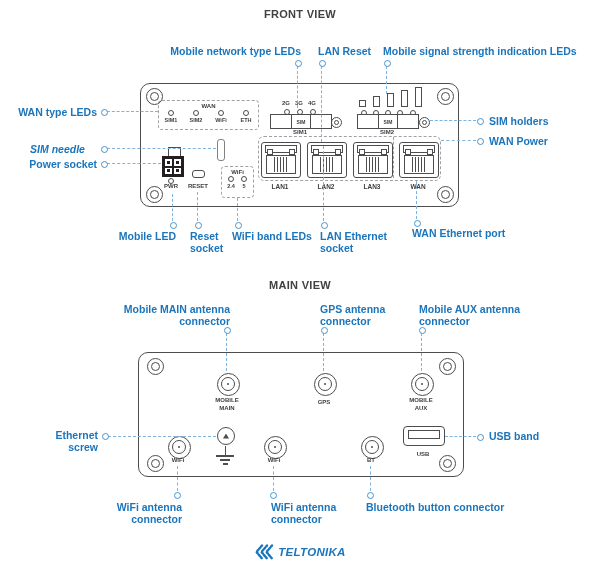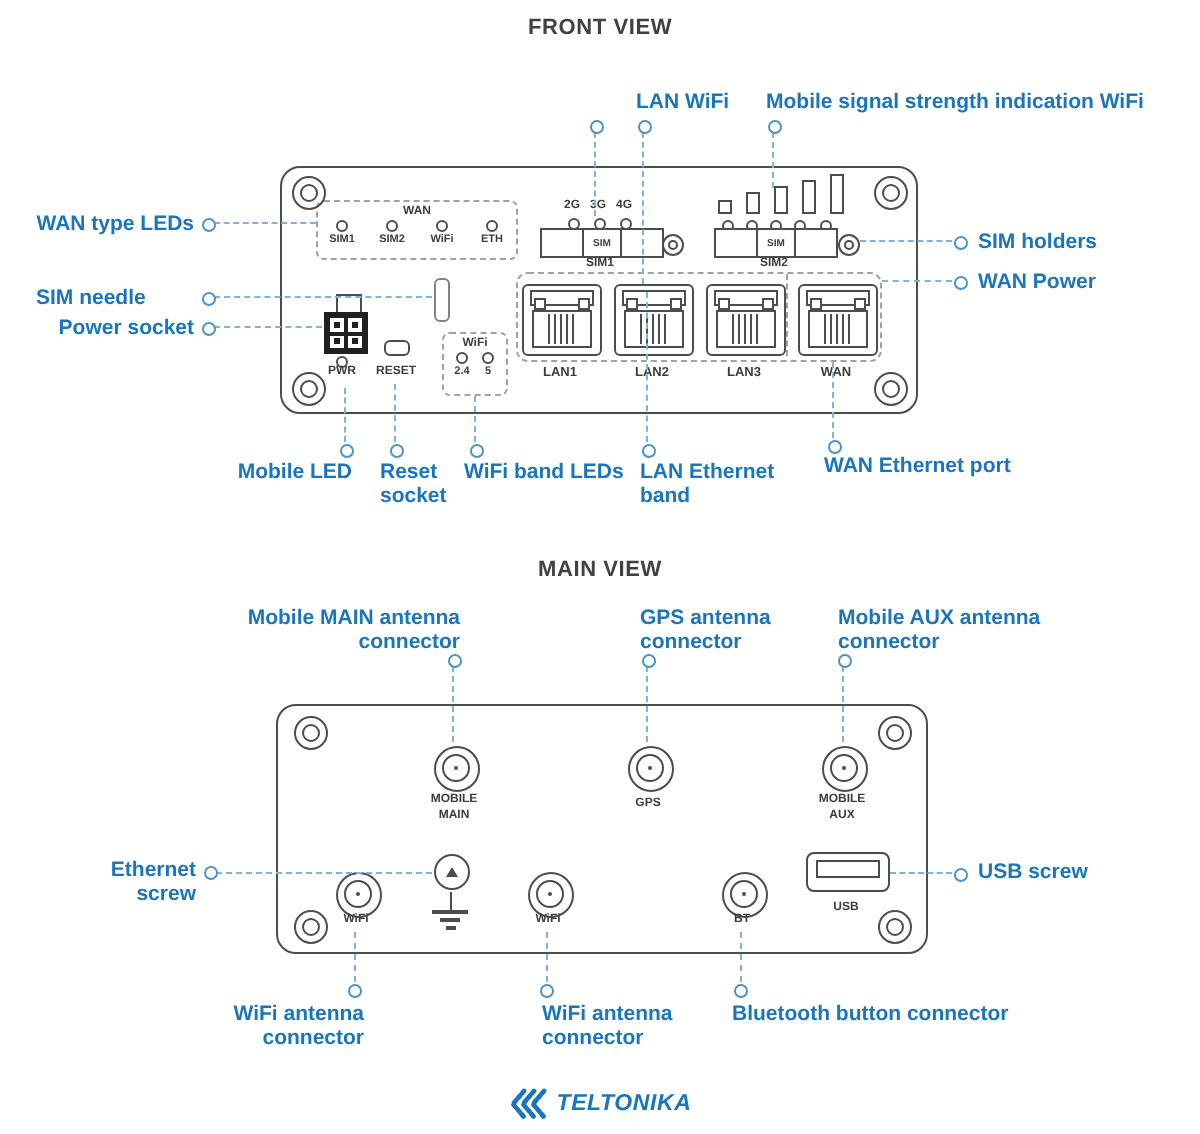--- a/index.html
+++ b/index.html
@@ -88,31 +88,32 @@
         justify-content:center;gap:3px;z-index:5;}
   .logo .word{color:var(--blue);font-weight:bold;font-style:italic;font-size:11.5px;letter-spacing:.3px;}
 </style>
 </head>
 <body>
 
 <div id="canvas">
 
   <div class="vtitle" style="top:8px;">FRONT VIEW</div>
 
-  <div class="callout" style="left:318px;top:45px;">LAN WiFi</div>
-  <div class="callout" style="left:383px;top:45px;">Mobile signal strength indication WiFi</div>
+  <div class="callout r" style="left:160px;width:141px;top:45px;">Mobile network type LEDs</div>
+  <div class="callout" style="left:318px;top:45px;">LAN Reset</div>
+  <div class="callout" style="left:383px;top:45px;">Mobile signal strength indication LEDs</div>
   <div class="ring" style="left:295px;top:60px;"></div>
   <div class="ring" style="left:319px;top:60px;"></div>
   <div class="ring" style="left:384px;top:60px;"></div>
   <div class="dv" style="left:297px;top:66px;height:42px;"></div>
   <div class="dv" style="left:321px;top:66px;height:76px;"></div>
   <div class="dv" style="left:386px;top:66px;height:28px;"></div>
 
   <div class="callout" style="left:18px;width:79px;top:106px;text-align:right;">WAN type LEDs</div>
-  <div class="callout" style="left:18px;width:79px;top:143px;text-align:left;">SIM needle</div>
+  <div class="callout" style="left:18px;width:79px;top:143px;text-align:center;font-style:italic;">SIM needle</div>
   <div class="callout" style="left:18px;width:79px;top:158px;text-align:right;">Power socket</div>
   <div class="ring" style="left:101px;top:109px;"></div>
   <div class="ring" style="left:101px;top:146px;"></div>
   <div class="ring" style="left:101px;top:161px;"></div>
   <div class="dh" style="left:107px;top:111px;width:51px;"></div>
   <div class="dh" style="left:107px;top:148px;width:109px;"></div>
   <div class="dh" style="left:107px;top:163px;width:54px;"></div>
 
   <div class="callout" style="left:489px;top:115px;">SIM holders</div>
   <div class="callout" style="left:489px;top:135px;">WAN Power</div>
@@ -127,21 +128,21 @@
   <div class="dv" style="left:323px;top:146px;height:75px;"></div>
   <div class="dv" style="left:416px;top:181px;height:38px;"></div>
   <div class="ring" style="left:170px;top:222px;"></div>
   <div class="ring" style="left:195px;top:222px;"></div>
   <div class="ring" style="left:235px;top:222px;"></div>
   <div class="ring" style="left:321px;top:222px;"></div>
   <div class="ring" style="left:414px;top:220px;"></div>
   <div class="callout" style="left:110px;width:66px;top:230px;text-align:right;">Mobile LED</div>
   <div class="callout wrap" style="left:190px;width:42px;top:230px;">Reset socket</div>
   <div class="callout" style="left:232px;top:230px;">WiFi band LEDs</div>
-  <div class="callout wrap" style="left:320px;width:78px;top:230px;">LAN Ethernet band</div>
+  <div class="callout wrap" style="left:320px;width:78px;top:230px;">LAN Ethernet socket</div>
   <div class="callout" style="left:412px;top:227px;">WAN Ethernet port</div>
 
   <div class="device" style="left:140px;top:83px;width:317px;height:122px;"></div>
   <div class="cscrew" style="left:145.5px;top:87.5px;"></div>
   <div class="cscrew" style="left:436.5px;top:87.5px;"></div>
   <div class="cscrew" style="left:145.5px;top:185.5px;"></div>
   <div class="cscrew" style="left:436.5px;top:185.5px;"></div>
 
   <div class="dashbox" style="left:158px;top:100px;width:99px;height:28px;">
     <span class="grp-title">WAN</span>
@@ -318,21 +319,21 @@
       <div class="inner"></div>
     </div>
   <div class="dtext t6 ctr" style="left:178px;top:457px;">WiFi</div>
   <div class="dtext t6 ctr" style="left:274px;top:457px;">WiFi</div>
   <div class="dtext t6 ctr" style="left:371px;top:457px;">BT</div>
   <div class="dtext t6 ctr" style="left:423px;top:451px;">USB</div>
 
   <div class="callout wrap r" style="left:36px;width:62px;top:429px;">Ethernet screw</div>
   <div class="ring" style="left:102px;top:433px;"></div>
   <div class="dh" style="left:108px;top:436px;width:108px;"></div>
-  <div class="callout" style="left:489px;top:430px;">USB screw</div>
+  <div class="callout" style="left:489px;top:430px;">USB band</div>
   <div class="ring" style="left:477px;top:434px;"></div>
   <div class="dh" style="left:445px;top:436px;width:31px;"></div>
 
   <div class="dv" style="left:177px;top:466px;height:25px;"></div>
   <div class="dv" style="left:273px;top:466px;height:25px;"></div>
   <div class="dv" style="left:370px;top:466px;height:25px;"></div>
   <div class="ring" style="left:174px;top:492px;"></div>
   <div class="ring" style="left:270px;top:492px;"></div>
   <div class="ring" style="left:367px;top:492px;"></div>
   <div class="callout wrap r" style="left:108px;width:74px;top:501px;">WiFi antenna connector</div>

